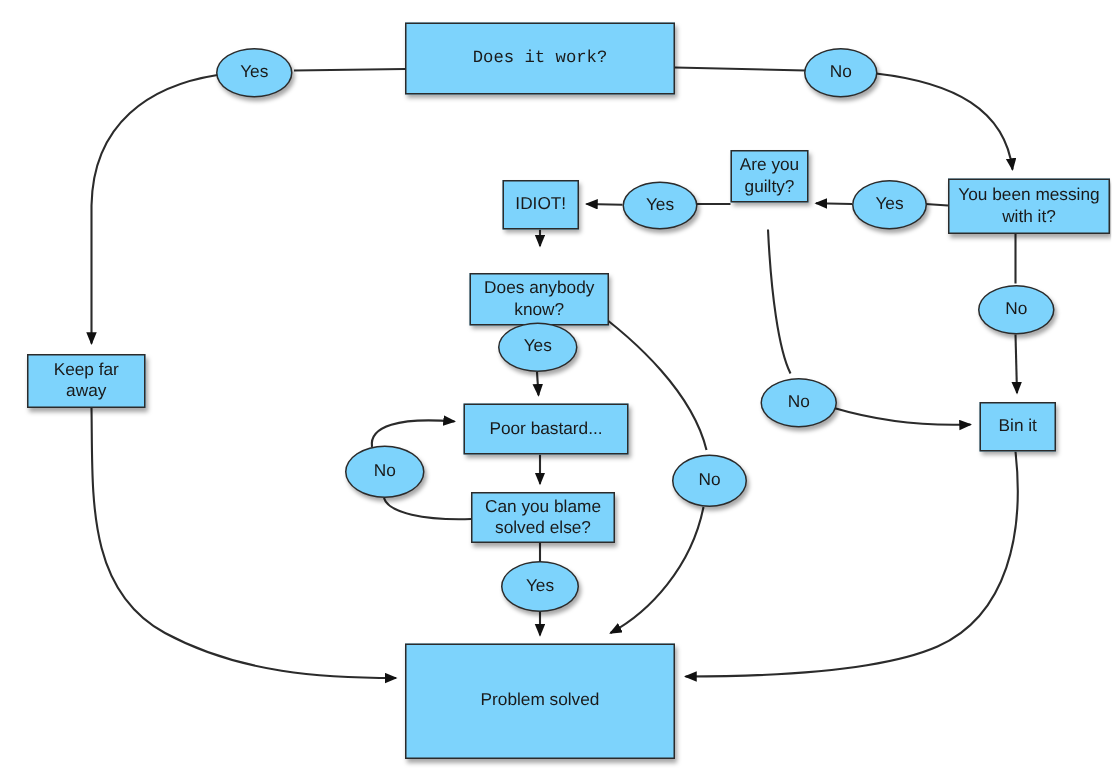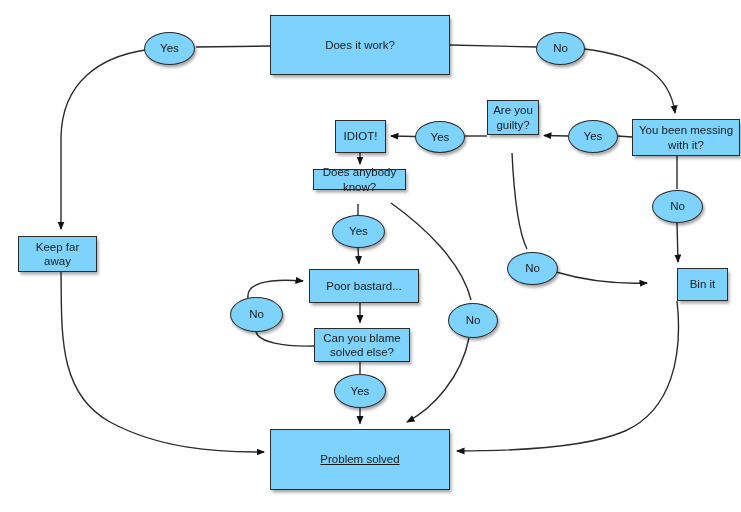--- a/index.html
+++ b/index.html
@@ -92,39 +92,39 @@
 
     <path class="edge" d="M677,156 L677,189"></path>
 
     <path class="edge" d="M677,223 L678,262" marker-end="url(#arrow)"></path>
 
     <path class="edge" d="M677,301 C683,355 672,410 625,431 C586,448 510,451 457,451" marker-end="url(#arrow)"></path>
 
     <path class="edge" d="M61,272 C62,330 57,393 110,422 C160,449 216,452 264,452" marker-end="url(#arrow)"></path>
   </svg>
 
-  <div class="node" style="left:270px; top:15px; width:180px; height:60px;">Does it work?</div>
+  <div class="node" style="left:270px; top:15px; width:180px; height:48px;font-family:Liberation Mono, monospace;">Does it work?</div>
 
   <div class="node" style="left:18px; top:236px; width:79px; height:36px;">Keep far away</div>
 
   <div class="node" style="left:632px; top:119px; width:108px; height:37px;">You been messing with it?</div>
 
   <div class="node" style="left:487px; top:100px; width:52px; height:35px;">Are you guilty?</div>
 
   <div class="node" style="left:335px; top:120px; width:51px; height:33px;">IDIOT!</div>
 
-  <div class="node" style="left:313px; top:169px; width:93px; height:21px;">Does anybody know?</div>
+  <div class="node" style="left:313px; top:182px; width:93px; height:35px;">Does anybody know?</div>
 
   <div class="node" style="left:309px; top:269px; width:110px; height:34px;">Poor bastard...</div>
 
   <div class="node" style="left:314px; top:328px; width:96px; height:34px;">Can you blame solved else?</div>
 
-  <div class="node" style="left:653px; top:268px; width:51px; height:33px;margin-left:24px;">Bin it</div>
+  <div class="node" style="left:653px; top:268px; width:51px; height:33px;">Bin it</div>
 
-  <div class="node" style="left:270px; top:429px; width:180px; height:61px;text-decoration:underline;">Problem solved</div>
+  <div class="node" style="left:270px; top:429px; width:180px; height:77px;">Problem solved</div>
 
   <div class="node ellipse" style="left:144px; top:32px; width:51px; height:33px;">Yes</div>
 
   <div class="node ellipse" style="left:536px; top:32px; width:49px; height:33px;">No</div>
 
   <div class="node ellipse" style="left:568px; top:120px; width:50px; height:33px;">Yes</div>
 
   <div class="node ellipse" style="left:415px; top:121px; width:50px; height:32px;">Yes</div>
 
   <div class="node ellipse" style="left:332px; top:215px; width:53px; height:33px;">Yes</div>

